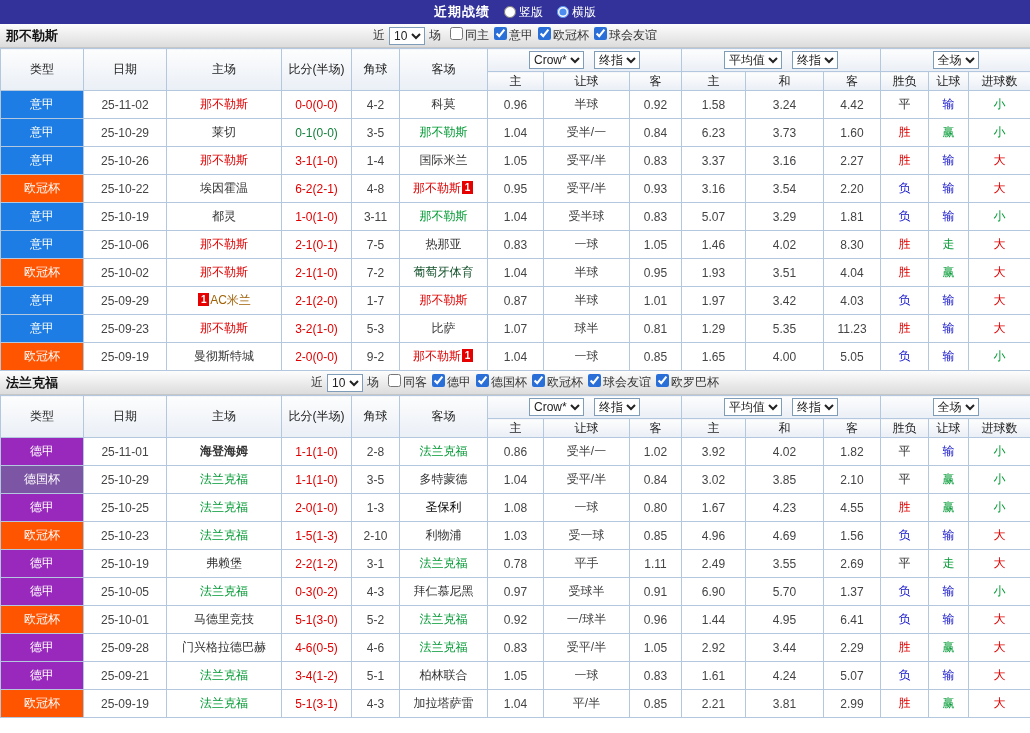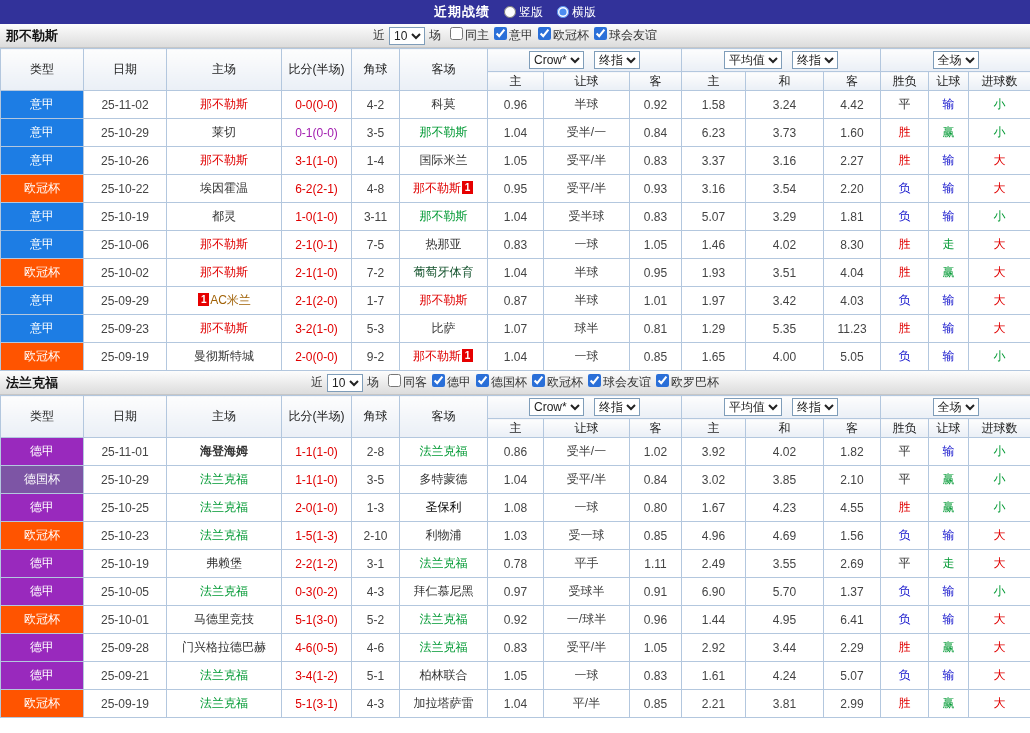--- a/index.html
+++ b/index.html
@@ -135,21 +135,21 @@
             <td>3.24</td>
             <td>4.42</td>
             <td style="color: rgb(51, 51, 51);">平</td>
             <td style="color: rgb(20, 20, 204);">输</td>
             <td style="color: rgb(0, 153, 51);">小</td>
           </tr>
           <tr>
             <td class="type-cell" style="color: rgb(255, 255, 255); background: rgb(29, 125, 228);">意甲</td>
             <td>25-10-29</td>
             <td><span style="color: rgb(51, 51, 51);">莱切</span></td>
-            <td style="color: #a21caf;">0-1(0-0)</td>
+            <td style="color: #15803d;">0-1(0-0)</td>
             <td>3-5</td>
             <td><span style="color: rgb(0, 153, 51);">那不勒斯</span></td>
             <td>1.04</td>
             <td>受半/一</td>
             <td>0.84</td>
             <td>6.23</td>
             <td>3.73</td>
             <td>1.60</td>
             <td style="color: rgb(224, 0, 0);">胜</td>
             <td style="color: rgb(0, 153, 51);">赢</td>

